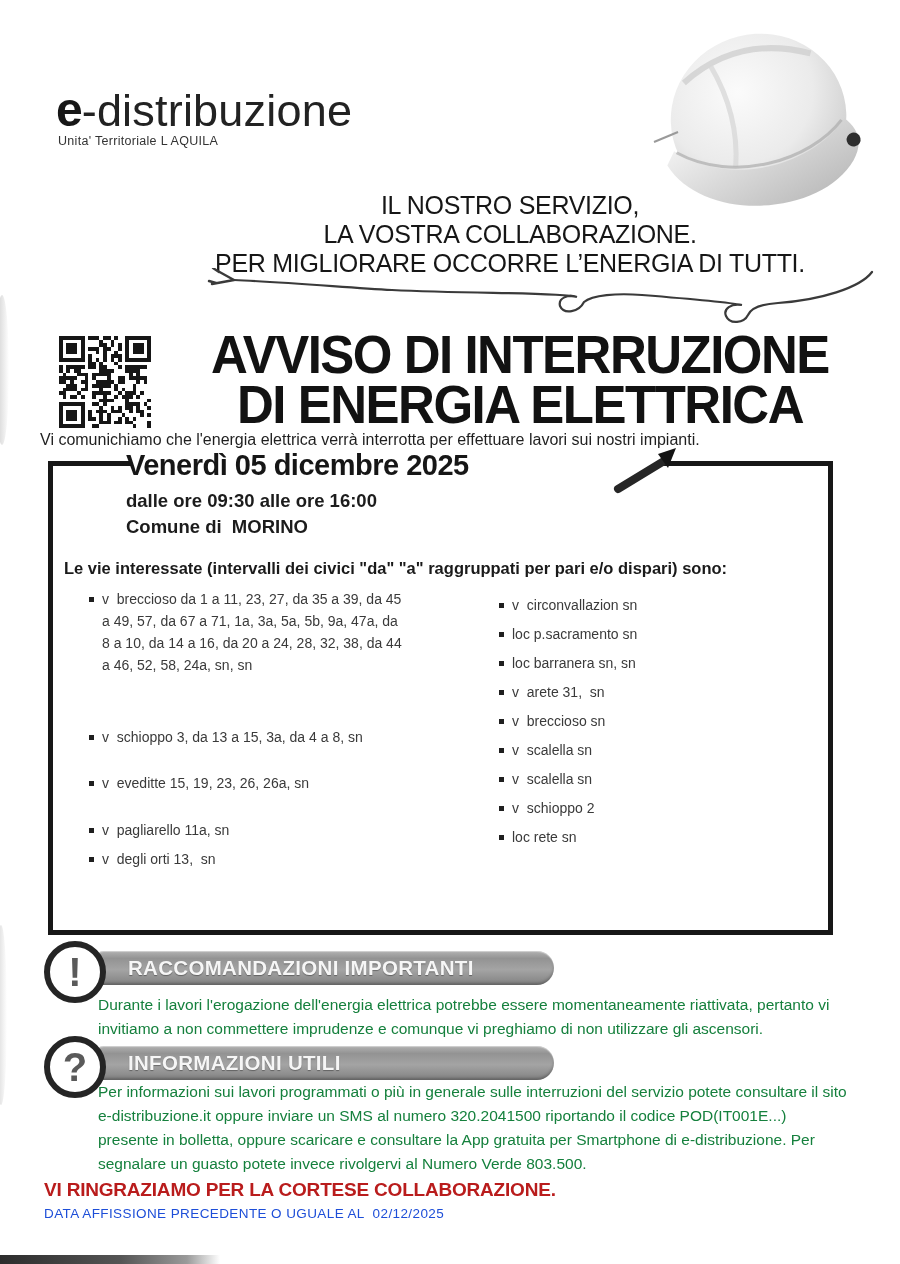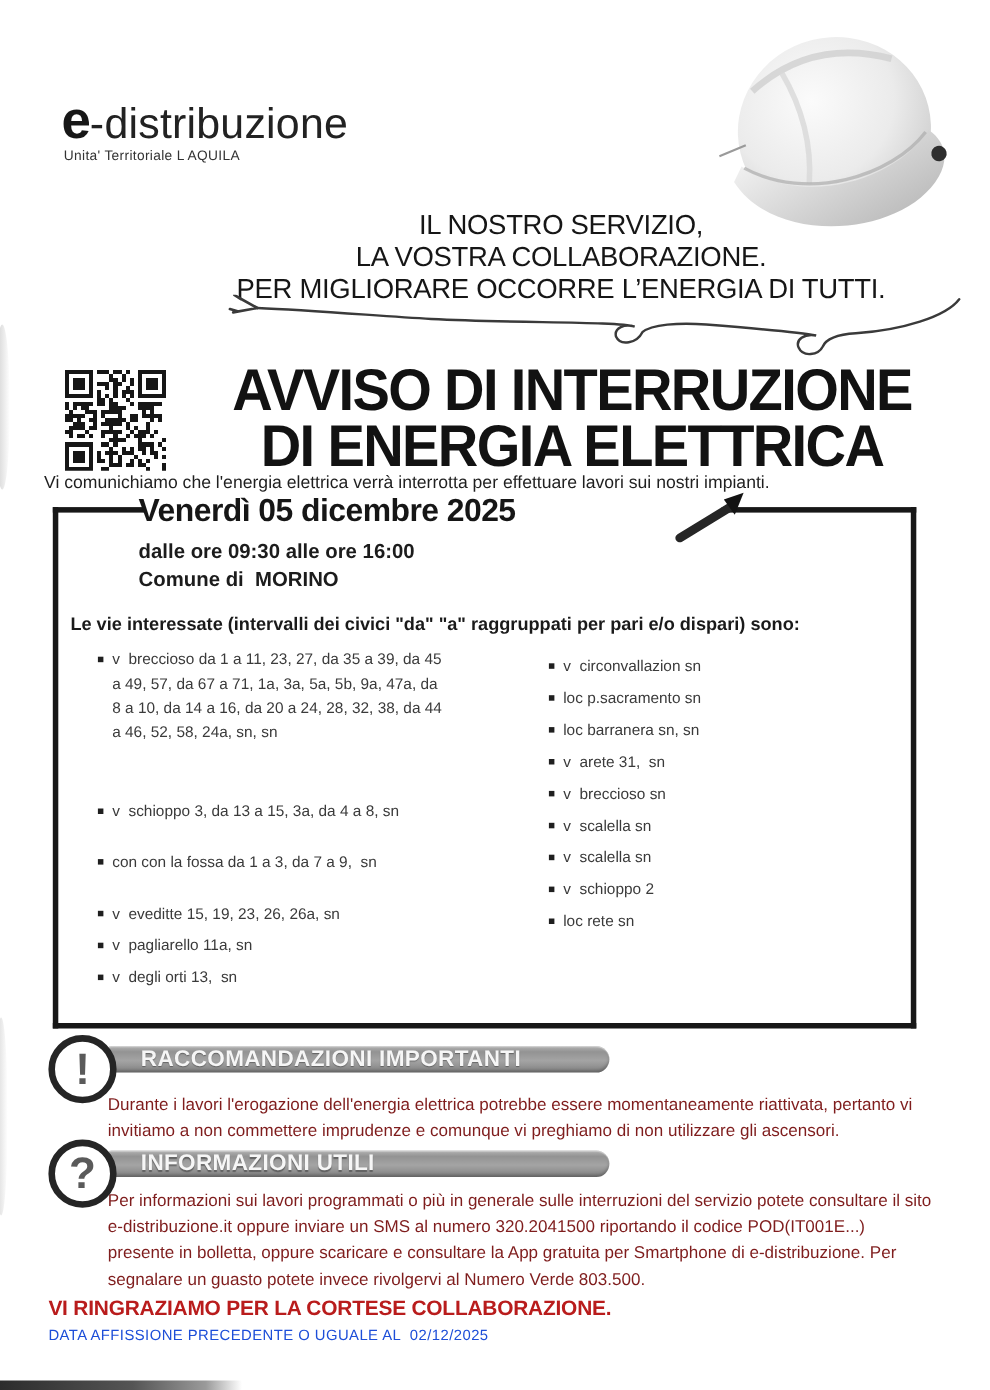--- a/index.html
+++ b/index.html
@@ -3,21 +3,21 @@
 <meta charset="utf-8">
 <style>
   html,body{margin:0;padding:0;background:#ffffff;}
   #page{
     position:relative;width:900px;height:1264px;background:#ffffff;overflow:hidden;
     font-family:"Liberation Sans","DejaVu Sans",sans-serif;color:#1d1d1d;margin:0 auto;
   }
   
   #logo{position:absolute;left:56px;top:82px;display:flex;align-items:baseline;white-space:nowrap;}
   #logo .logo-e{font-size:48px;font-weight:700;letter-spacing:-1px;color:#171717;}
-  #logo .logo-rest{font-size:39px;font-weight:400;letter-spacing:0.2px;color:#222;}
+  #logo .logo-rest{font-size:45px;font-weight:400;letter-spacing:0.2px;color:#222;}
   #logo-sub{position:absolute;left:58px;top:134px;font-size:12.5px;color:#333;letter-spacing:0.3px;}
   
   #helmet{position:absolute;left:632px;top:20px;}
   
   #slogan{position:absolute;left:185px;top:191px;width:650px;text-align:center;
     font-size:25px;font-weight:400;line-height:29px;color:#161616;letter-spacing:-0.3px;}
   
   #cord{position:absolute;left:172px;top:268px;}
   
   #qr{position:absolute;left:57px;top:336px;width:96px;height:92px;}
@@ -49,29 +49,29 @@
   #col-left li:nth-child(4){margin-bottom:7px;}
   #col-left li:nth-child(5){margin-bottom:7px;}
   #col-right li{margin-bottom:7px;}
   #col-right li:nth-child(11){margin-top:4px;}
   
   .sec-icon{position:absolute;width:50px;height:50px;border:6px solid #252525;border-radius:50%;
     background:#fff;z-index:2;display:flex;align-items:center;justify-content:center;
     font-size:40px;font-weight:700;color:#5a5a5a;}
   #icon1{left:44px;top:941px;}
   #icon2{left:44px;top:1036px;}
-  .sec-bar{position:absolute;height:24px;border-radius:8px 18px 18px 8px;
+  .sec-bar{position:absolute;height:34px;border-radius:8px 18px 18px 8px;
     background:linear-gradient(180deg,#b2b2b2 0%,#939393 22%,#a4a4a4 55%,#818181 100%);
     box-shadow:inset 0 1px 1px rgba(255,255,255,.45), inset 0 -2px 3px rgba(0,0,0,.25);
     display:flex;align-items:center;z-index:1;}
   #bar1{left:96px;top:951px;width:458px;}
   #bar2{left:96px;top:1046px;width:458px;}
   .sec-bar span{padding-left:32px;font-size:20.5px;font-weight:700;color:#f6f6f6;
     letter-spacing:0.3px;text-shadow:0 1px 1px rgba(0,0,0,.35);}
-  .sec-body{position:absolute;font-size:15.5px;line-height:24px;color:#7f1d1d;}
+  .sec-body{position:absolute;font-size:15.5px;line-height:24px;color:#15803d;}
   #body1{left:98px;top:993px;width:738px;}
   #body2{left:98px;top:1080px;width:752px;}
   
   #thanks{position:absolute;left:44px;top:1179px;font-size:19px;font-weight:700;color:#b91c1c;letter-spacing:-0.2px;}
   #affix{position:absolute;left:44px;top:1206px;font-size:13.5px;color:#1d4ed8;letter-spacing:0.4px;white-space:pre-wrap;}
   
   #bottom-strip{position:absolute;left:0;top:1255px;width:220px;height:9px;
     background:linear-gradient(90deg,#2c2c2c 0%,#555 55%,#9a9a9a 85%,rgba(154,154,154,0) 100%);}
   .smudge{position:absolute;pointer-events:none;}
   #smudge1{left:-5px;top:295px;width:14px;height:150px;border-radius:50%;
@@ -455,21 +455,20 @@
   </div>
 
   <div id="event-date">Venerdì 05 dicembre 2025</div>
   <div id="event-time">dalle ore 09:30 alle ore 16:00</div>
   <div id="event-comune">Comune di  MORINO</div>
 
   <div id="streets-heading">Le vie interessate (intervalli dei civici "da" "a" raggruppati per pari e/o dispari) sono:</div>
   <ul class="street-col" id="col-left">
       <li>v  breccioso da 1 a 11, 23, 27, da 35 a 39, da 45 a 49, 57, da 67 a 71, 1a, 3a, 5a, 5b, 9a, 47a, da 8 a 10, da 14 a 16, da 20 a 24, 28, 32, 38, da 44 a 46, 52, 58, 24a, sn, sn</li>
       <li>v  schioppo 3, da 13 a 15, 3a, da 4 a 8, sn</li>
-      <li>con con la fossa da 1 a 3, da 7 a 9,  sn</li>
       <li>v  eveditte 15, 19, 23, 26, 26a, sn</li>
       <li>v  pagliarello 11a, sn</li>
       <li>v  degli orti 13,  sn</li>
     </ul>
   <ul class="street-col" id="col-right">
       <li>v  circonvallazion sn</li>
       <li>loc p.sacramento sn</li>
       <li>loc barranera sn, sn</li>
       <li>v  arete 31,  sn</li>
       <li>v  breccioso sn</li>

